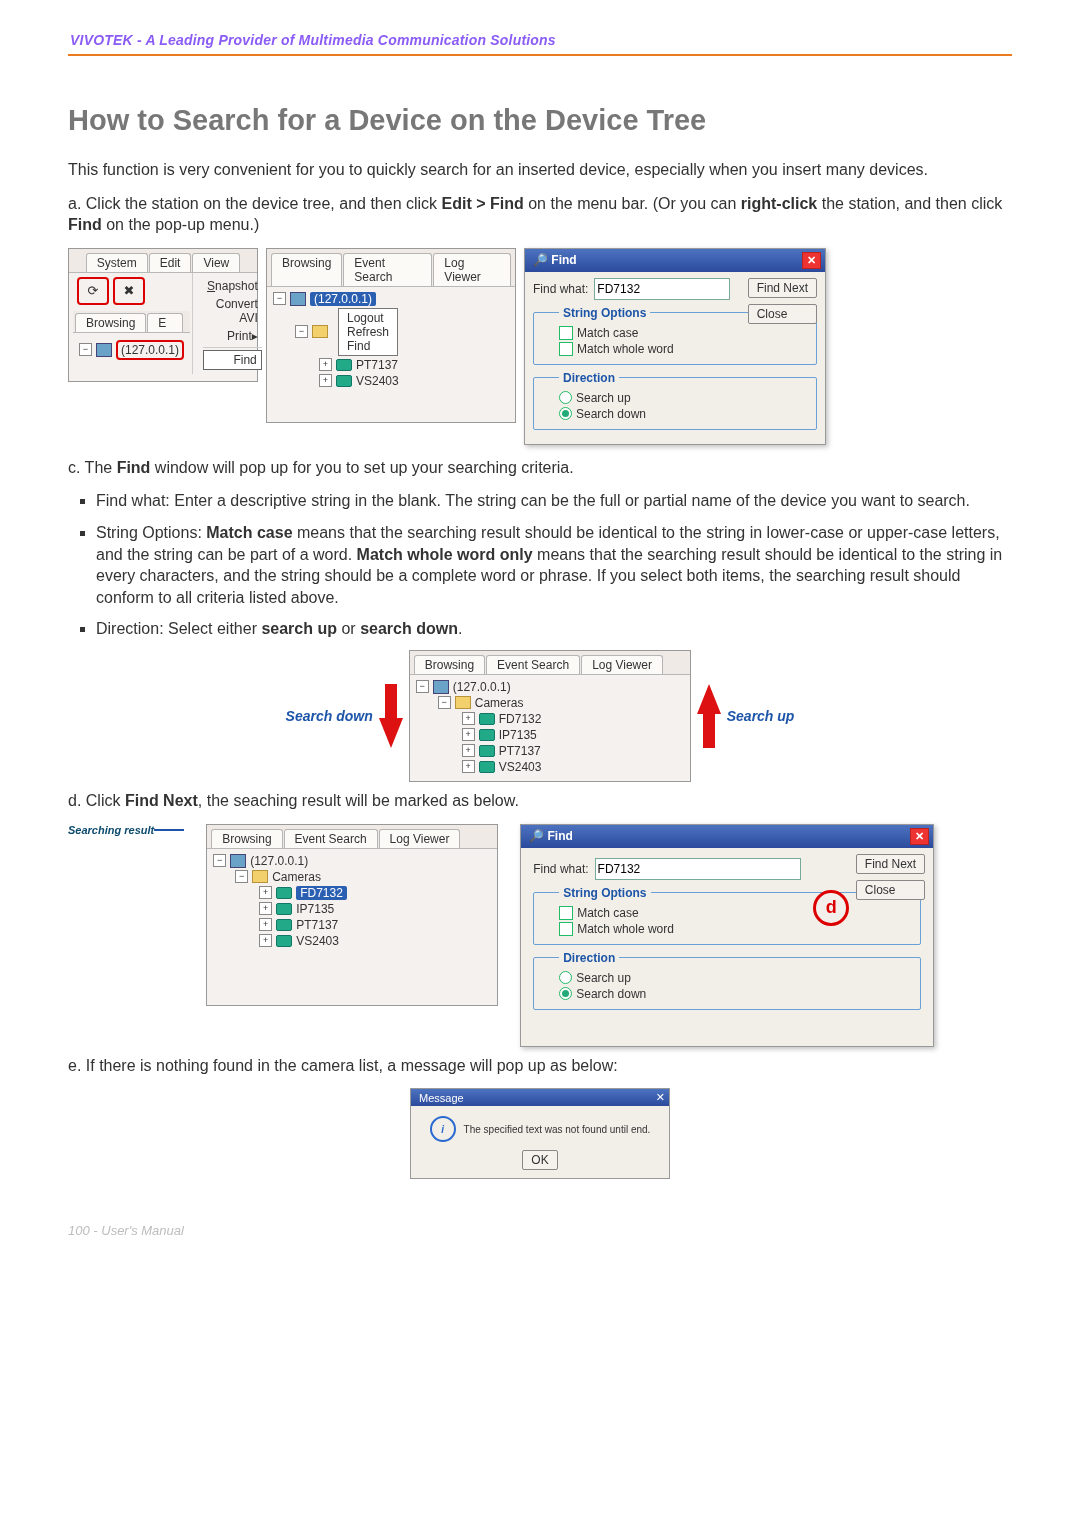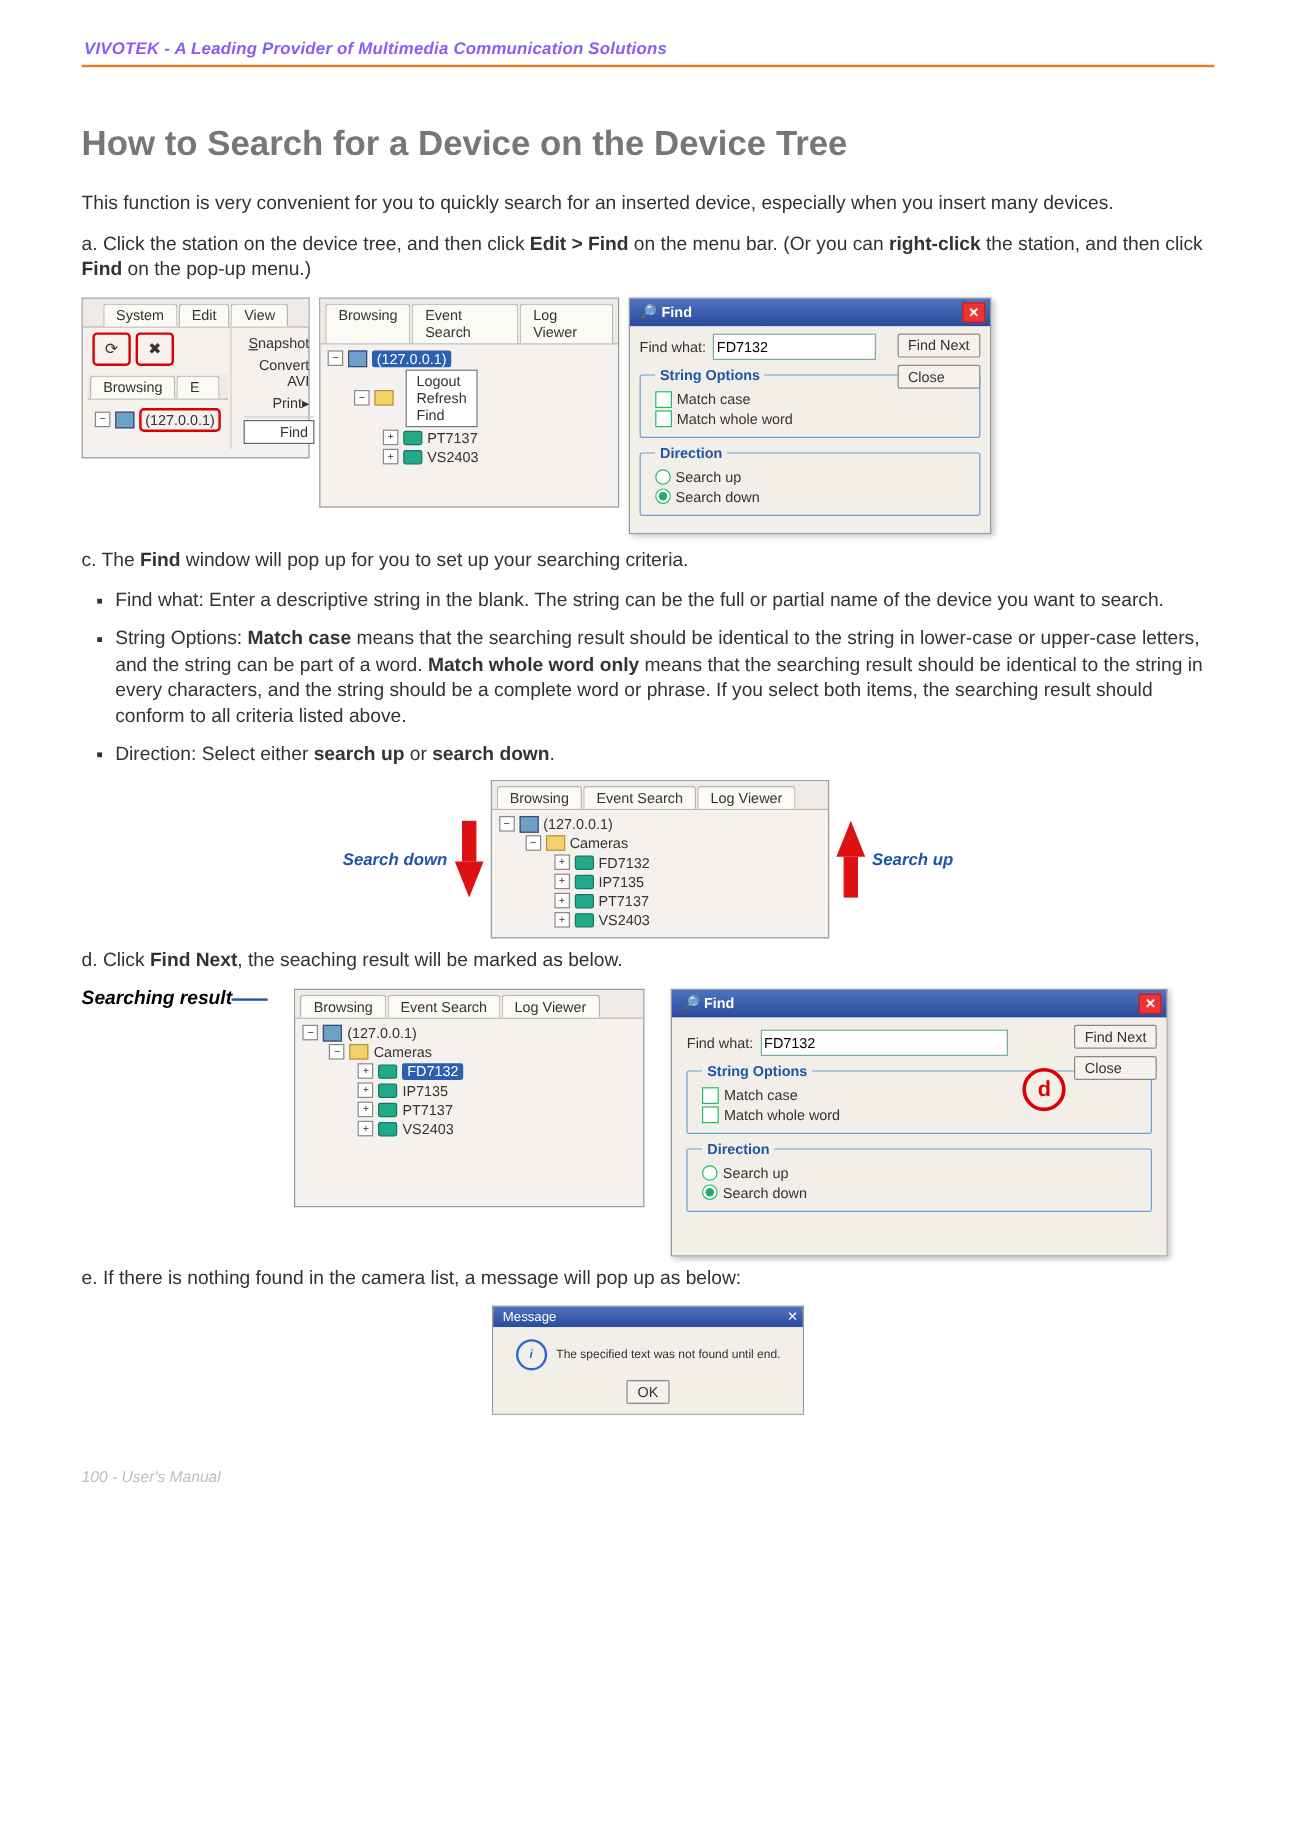--- a/index.html
+++ b/index.html
@@ -100,21 +100,21 @@
     padding: 3px 4px 3px 8px;
     display: flex; align-items: center; justify-content: space-between;
   }
   .find .titlebar .closebox {
     width: 17px; height: 15px; background:#e33; color:#fff;
     display:flex; align-items:center; justify-content:center; font-size:11px; border:1px solid #b22;
   }
   .find .body { background:#f2efe9; padding:6px 8px 8px 8px; font-size:12px; position:relative; }
   .find .frow { display:flex; align-items:center; gap:6px; margin-bottom:6px; }
   .find input[type=text] { height:18px; font-size:12px; border:1px solid #7a9; width:130px; }
-  fieldset.grp { border:1px solid #6aa0d8; border-radius:2px; padding:4px 8px 6px 12px; margin:0 0 6px 0; }
+  fieldset.grp { border:1px solid #6aa0d8; border-radius:2px; padding:4px 8px 6px 25px; margin:0 0 6px 0; }
   fieldset.grp legend { color:#1d55a8; font-weight:bold; font-size:12px; padding:0 4px; }
   .chk, .rad { display:flex; align-items:center; gap:4px; margin:2px 0; }
   .sq { width:12px; height:12px; border:1px solid #2b6; background:#fff; }
   .circ { width:11px; height:11px; border-radius:50%; border:1px solid #2b6; background:#fff; position:relative; }
   .circ.sel::after { content:""; position:absolute; inset:2px; border-radius:50%; background:#2a7; }
   .btn {
     border:1px solid #888; background:#f5f2ee; padding:2px 8px; font-size:12px;
     border-radius:2px;
   }
   .find .btns { position:absolute; right:8px; top:6px; display:flex; flex-direction:column; gap:6px; }
@@ -155,21 +155,21 @@
 
   .bigfind { width: 412px; }
   .bigfind input[type=text] { width:200px; }
   .bigfind .body { padding:10px 12px 12px 12px; min-height:176px; }
 
   .mid-tree { width: 280px; margin: 6px auto; }
   .below-mid { display:flex; justify-content:center; align-items:flex-start; gap:0; }
   .arrow-col { display:flex; flex-direction:column; align-items:center; }
 
   .tree-panel2 { width:290px; height:180px; }
-  .res-lbl { color:#000000; font-weight:bold; font-style:italic; font-size:16px; margin-right:-4px; }
+  .res-lbl { color:#0c4a6e; font-weight:bold; font-style:italic; font-size:11px; margin-right:-4px; }
   .res-line { width:30px; height:0; border-top:2px solid #1d55a8; }
 </style>
 </head>
 <body>
 
 <div class="page">
 
   <div class="top-header">VIVOTEK - A Leading Provider of Multimedia Communication Solutions</div>
 
   <h1 class="page-title">How to Search for a Device on the Device Tree</h1>

